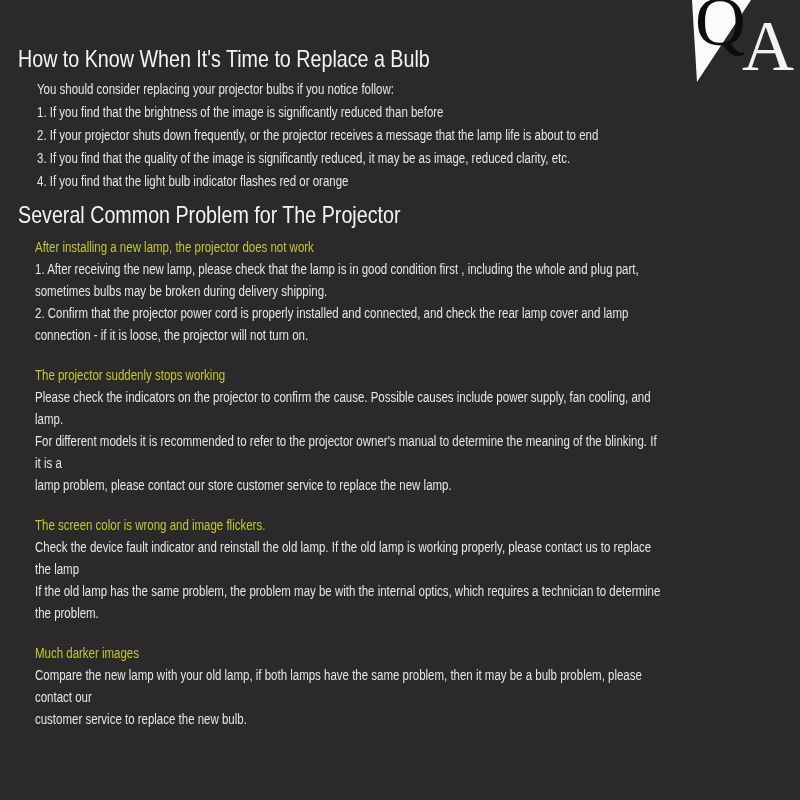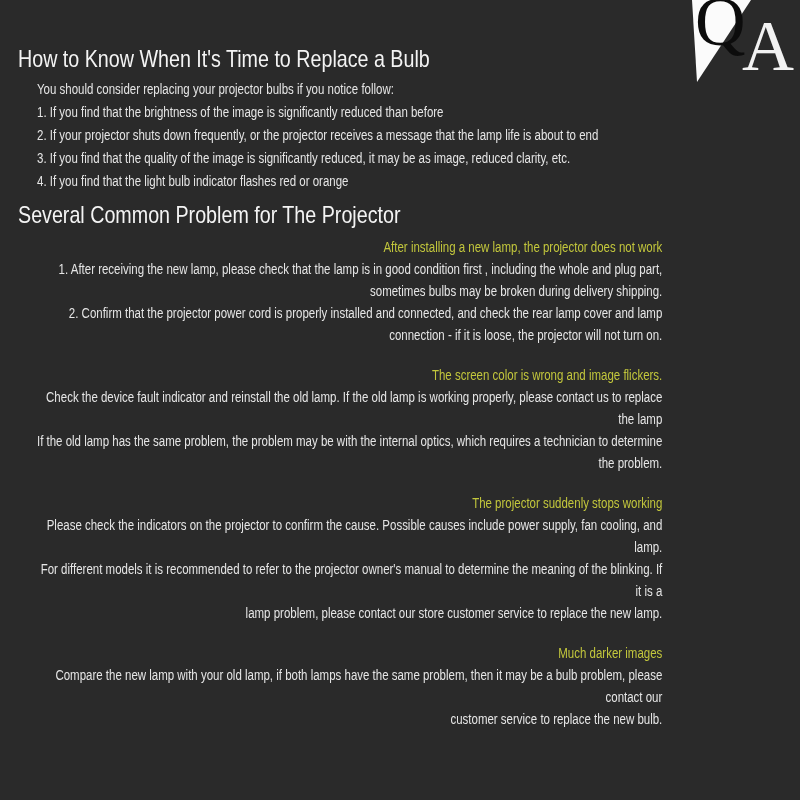--- a/index.html
+++ b/index.html
@@ -37,21 +37,21 @@
     font-size: 14px;
     line-height: 23px;
   }
   .s1 .line { margin: 0; white-space: nowrap; }
 
   .problems {
     margin: 4px 0 0 35px;
     font-size: 14px;
     line-height: 22px;
   }
-  .problem { margin: 0 0 18px 0; text-align: right; }
+  .problem { margin: 0 0 18px 0; }
   .ph { margin: 0; color: var(--accent-color, #c3c73c); white-space: nowrap; }
   .pb { margin: 0; white-space: pre-line; }
 
   
   .logo { position: absolute; top: 0; left: 688px; width: 112px; height: 104px; }
   .logo-tri {
     position: absolute; top: 0; left: 0; width: 112px; height: 104px;
     background: #fbfbfb;
     -webkit-clip-path: polygon(4px 0, 63px 0, 9px 82px);
     clip-path: polygon(4px 0, 63px 0, 9px 82px);
@@ -97,32 +97,32 @@
     <div class="problem">
       <p class="ph">After installing a new lamp, the projector does not work</p>
       <p class="pb">1. After receiving the new lamp, please check that the lamp is in good condition first , including the whole and plug part,
 sometimes bulbs may be broken during delivery shipping.
 2. Confirm that the projector power cord is properly installed and connected, and check the rear lamp cover and lamp
 connection - if it is loose, the projector will not turn on.</p>
     </div>
 
 
     <div class="problem">
+      <p class="ph">The projector suddenly stops working</p>
+      <p class="pb">Please check the indicators on the projector to confirm the cause. Possible causes include power supply, fan cooling, and lamp.
+For different models it is recommended to refer to the projector owner's manual to determine the meaning of the blinking. If it is a
+lamp problem, please contact our store customer service to replace the new lamp.</p>
+    </div>
+
+    <div class="problem">
       <p class="ph">The screen color is wrong and image flickers.</p>
       <p class="pb">Check the device fault indicator and reinstall the old lamp.  If the old lamp is working properly, please contact us to replace
 the lamp
 If the old lamp has the same problem, the problem may be with the internal optics, which requires a technician to determine
 the problem.</p>
-    </div>
-
-    <div class="problem">
-      <p class="ph">The projector suddenly stops working</p>
-      <p class="pb">Please check the indicators on the projector to confirm the cause. Possible causes include power supply, fan cooling, and lamp.
-For different models it is recommended to refer to the projector owner's manual to determine the meaning of the blinking. If it is a
-lamp problem, please contact our store customer service to replace the new lamp.</p>
     </div>
 
     <div class="problem">
       <p class="ph">Much darker images</p>
       <p class="pb">Compare the new lamp with your old lamp, if both lamps have the same problem, then it may be a bulb problem, please contact our
 customer service to replace the new bulb.</p>
     </div>
 
   </div>
 </div>

